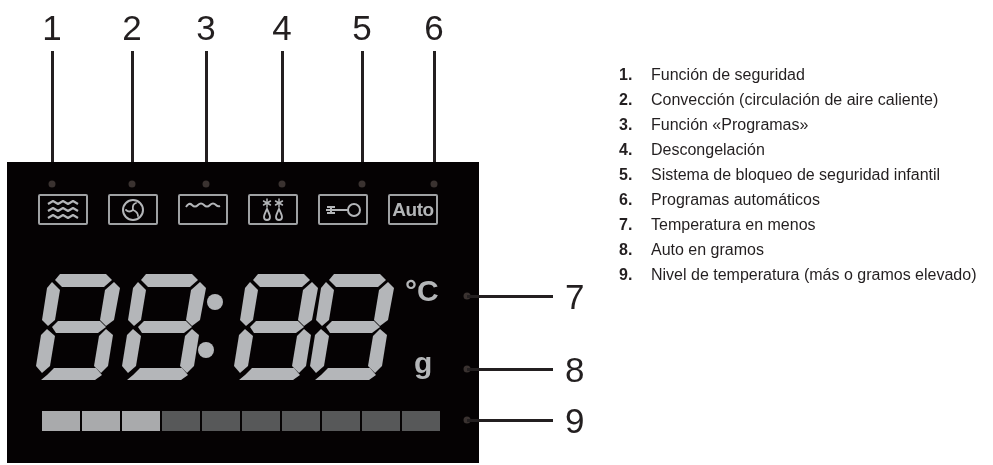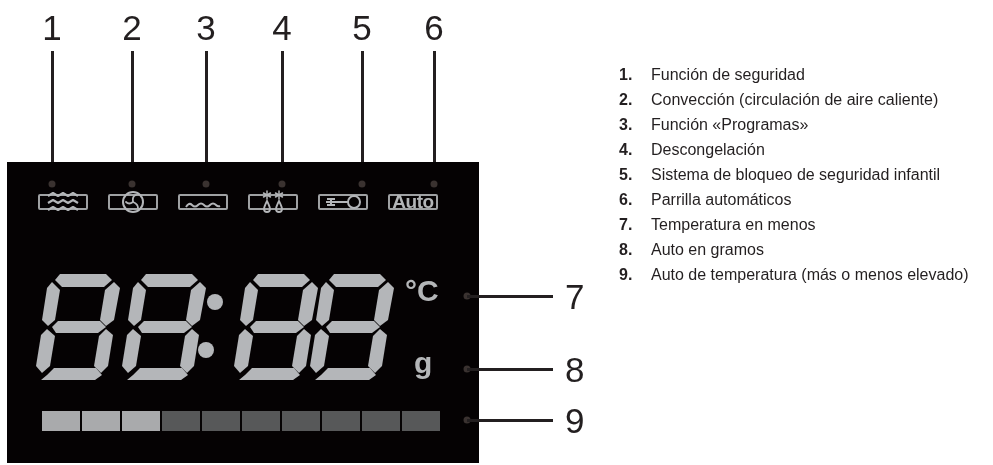--- a/index.html
+++ b/index.html
@@ -2,21 +2,21 @@
 <html><head>
 <meta charset="utf-8">
 <style>
   html, body { margin:0; padding:0; background:#ffffff; }
   body { width:993px; height:465px; position:relative; overflow:hidden; font-family:"Liberation Sans", sans-serif; color:#231f20; }
   .callnum { position:absolute; font-size:35px; font-weight:400; line-height:1; color:#231f20; transform:translateX(-50%); }
   .vline { position:absolute; width:3px; background:#231f20; }
   .hline { position:absolute; height:3px; background:#231f20; }
   .panel { position:absolute; left:7px; top:162px; width:472px; height:301px; background:#050203; }
   .dot { position:absolute; width:7px; height:7px; border-radius:50%; background:#3a3230; transform:translate(-50%,-50%); }
-  .icon-box { position:absolute; top:194px; width:50px; height:16px; border:2px solid #9fa1a3; border-radius:2px; box-sizing:border-box; display:flex; align-items:center; justify-content:center; }
+  .icon-box { position:absolute; top:194px; width:50px; height:31px; border:2px solid #9fa1a3; border-radius:2px; box-sizing:border-box; display:flex; align-items:center; justify-content:center; }
   .icon-box svg { display:block; }
   .auto-label { font-size:19px; font-weight:700; color:#b3b5b7; letter-spacing:-0.5px; }
   .unit { position:absolute; color:#b4b6b8; font-weight:700; }
   .bars { position:absolute; left:42px; top:411px; display:flex; gap:2px; }
   .bar { width:38px; height:20px; }
   .legend { position:absolute; left:619px; top:64px; width:370px; }
   .legend-item { display:flex; font-size:16px; line-height:21px; margin-bottom:4px; }
   .legend-num { width:32px; flex:none; font-weight:700; }
   .legend-text { flex:1; }
 </style>
@@ -191,27 +191,27 @@
   <div class="legend-item">
       <span class="legend-num">4.</span>
       <span class="legend-text">Descongelación</span>
     </div>
   <div class="legend-item">
       <span class="legend-num">5.</span>
       <span class="legend-text">Sistema de bloqueo de seguridad infantil</span>
     </div>
   <div class="legend-item">
       <span class="legend-num">6.</span>
-      <span class="legend-text">Parrilla automáticos</span>
+      <span class="legend-text">Programas automáticos</span>
     </div>
   <div class="legend-item">
       <span class="legend-num">7.</span>
       <span class="legend-text">Temperatura en menos</span>
     </div>
   <div class="legend-item">
       <span class="legend-num">8.</span>
       <span class="legend-text">Auto en gramos</span>
     </div>
   <div class="legend-item">
       <span class="legend-num">9.</span>
-      <span class="legend-text">Auto de temperatura (más o menos elevado)</span>
+      <span class="legend-text">Nivel de temperatura (más o gramos elevado)</span>
     </div>
 </div>
 
 </body></html>

